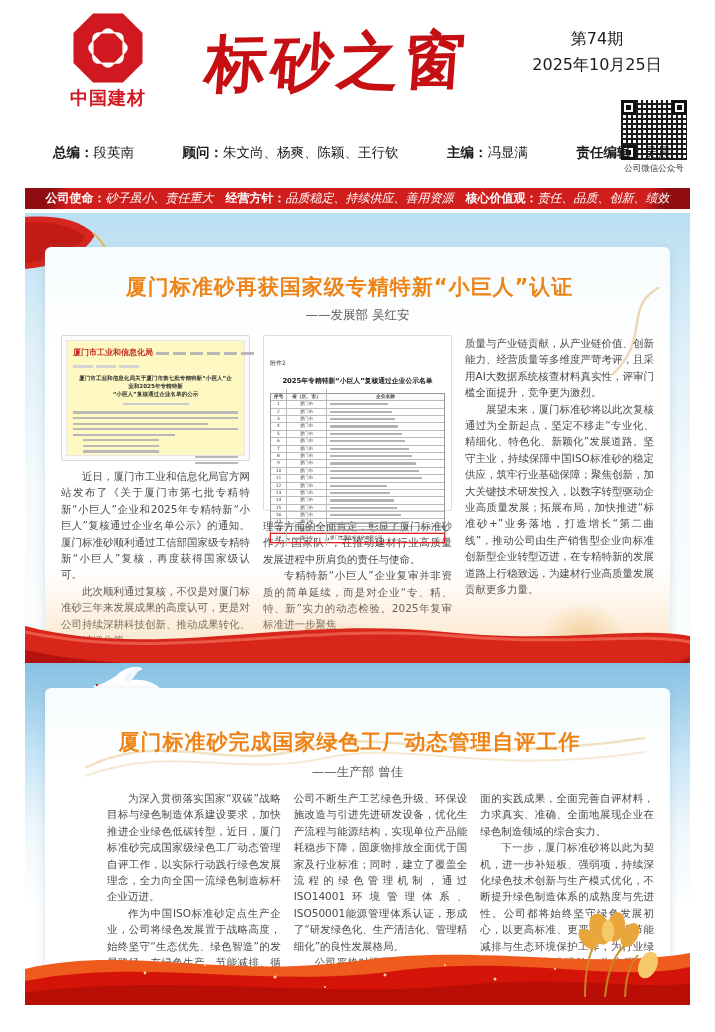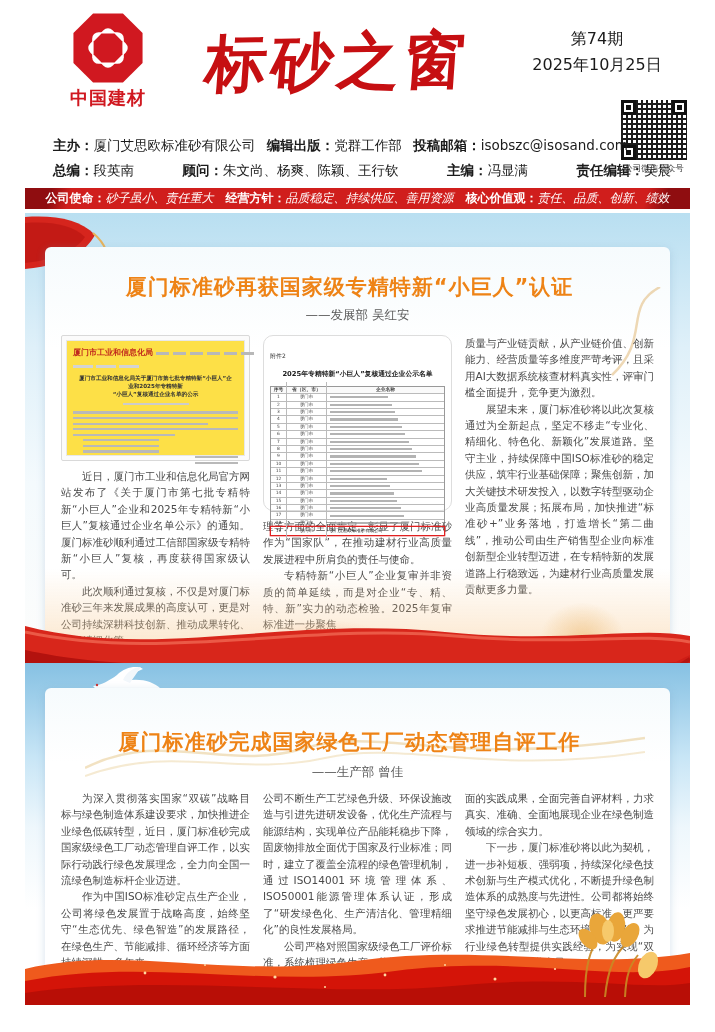--- a/index.html
+++ b/index.html
@@ -47,43 +47,43 @@
     border-radius:6px; box-shadow:0 2px 8px rgba(110,155,190,.28); }
   .panel1 { left:20px; right:20px; top:34px; bottom:22px; }
   .panel2 { left:20px; right:20px; top:25px; bottom:30px;padding-left:28px; }
   .art-title { position:absolute; left:0; right:16px; text-align:center; font-size:21px;
     font-weight:bold; color:#ee8316; letter-spacing:1px; }
   .panel1 .art-title { top:26px; } .panel2 .art-title { top:40px; }
   .byline { position:absolute; left:0; right:0; text-align:center; font-size:12.5px; color:#5a5a5a; }
   .panel1 .byline { top:60px; } .panel2 .byline { top:76px; }
   .cols { position:absolute; left:16px; right:16px; display:flex; gap:13px; }
   .panel1 .cols { top:88px; bottom:8px; }
-  .panel2 .cols { top:102px; bottom:20px; }
+  .panel2 .cols { top:102px; bottom:20px;margin-left:46px; }
   .col { flex:1; min-width:0; font-size:10.5px; line-height:16.4px; text-align:justify; color:#4a4a4a; }
   .col p { margin:0; } .ind { text-indent:2em; }
 
   
   .shot1 { width:100%; height:126px; background:#fbfbfb; border:1px solid #d9d9d9;
     border-radius:2px; padding:4px; margin-bottom:7px; }
-  .s1-in { width:100%; height:100%; background:#fde047; border:1px solid #e8e8e8; padding:4px 6px; }
+  .s1-in { width:100%; height:100%; background:#fef9c3; border:1px solid #e8e8e8; padding:4px 6px; }
   .s1-top { display:flex; align-items:center; gap:3px; }
   .s1-site { color:#c0271d; font-weight:bold; font-size:8px; white-space:nowrap; }
   .s1-nav { display:flex; gap:4px; margin-left:auto; }
   .s1-nav i { width:13px; height:3px; background:#b8b8b8; }
   .s1-crumb { display:flex; gap:3px; margin:4px 0 6px; }
   .s1-crumb i { width:20px; height:2.5px; background:#d3d3d3; }
   .s1-head { text-align:center; font-size:5.6px; font-weight:bold; color:#333; line-height:8px; padding:0 6px; }
   .s1-meta { width:40%; height:2.5px; background:#ccc; margin:5px auto 6px; }
   .sk { height:2.2px; background:#b9b9b9; margin:3.4px 0; }
   .sk.s { width:62%; } .sk.m { width:82%; } .sk.ind2 { margin-left:10px; width:46%; }
   .sk.right { margin-left:auto; width:26%; }
 
   
   .shot2 { width:100%; height:176px; background:#fff; border:1px solid #ddd;
-    border-radius:10px; padding:12px 6px; margin-bottom:7px; }
+    border-radius:2px; padding:19px 6px; margin-bottom:7px; }
   .ax-att { font-size:6px; color:#333; }
   .ax-title { text-align:center; font-size:6.8px; font-weight:bold; color:#222; margin:2px 0 3px; }
   .ax-table { border:0.5px solid #999; }
   .ax-row { display:flex; align-items:center; border-bottom:0.5px solid #bbb; height:7.4px; }
   .ax-row:last-child { border-bottom:none; }
   .ax-h { font-weight:bold; background:#fafafa; }
   .ax-c1 { width:16px; text-align:center; font-size:4.4px; color:#444; border-right:0.5px solid #bbb; }
   .ax-c2 { width:40px; text-align:center; font-size:4.4px; color:#444; border-right:0.5px solid #bbb; }
   .ax-c3 { flex:1; font-size:4.4px; color:#444; padding-left:3px; display:flex; align-items:center; }
   .ax-h .ax-c1,.ax-h .ax-c2,.ax-h .ax-c3 { font-size:4.8px; justify-content:center; padding-left:0; text-align:center; }
@@ -138,25 +138,20 @@
             <i></i>
           </div>
         <div class="qr-eye bl">
             <i></i>
           </div>
       </div>
       <div class="qr-cap">公司微信公众号</div>
     </div>
 
     <div class="mast">
-      <div class="mast-row r1">
-        <span class="mast-item"><b>主办：</b><span>厦门艾思欧标准砂有限公司</span></span>
-        <span class="mast-item"><b>编辑出版：</b><span>党群工作部</span></span>
-        <span class="mast-item"><b>投稿邮箱：</b><span>isobszc@isosand.com</span></span>
-      </div>
       <div class="mast-row r2">
         <span class="mast-item"><b>总编：</b><span>段英南</span></span>
         <span class="mast-item"><b>顾问：</b><span>朱文尚、杨爽、陈颖、王行钦</span></span>
         <span class="mast-item"><b>主编：</b><span>冯显满</span></span>
         <span class="mast-item"><b>责任编辑：</b><span>吴晨</span></span>
       </div>
     </div>
   </div>
 
   <div class="banner">

